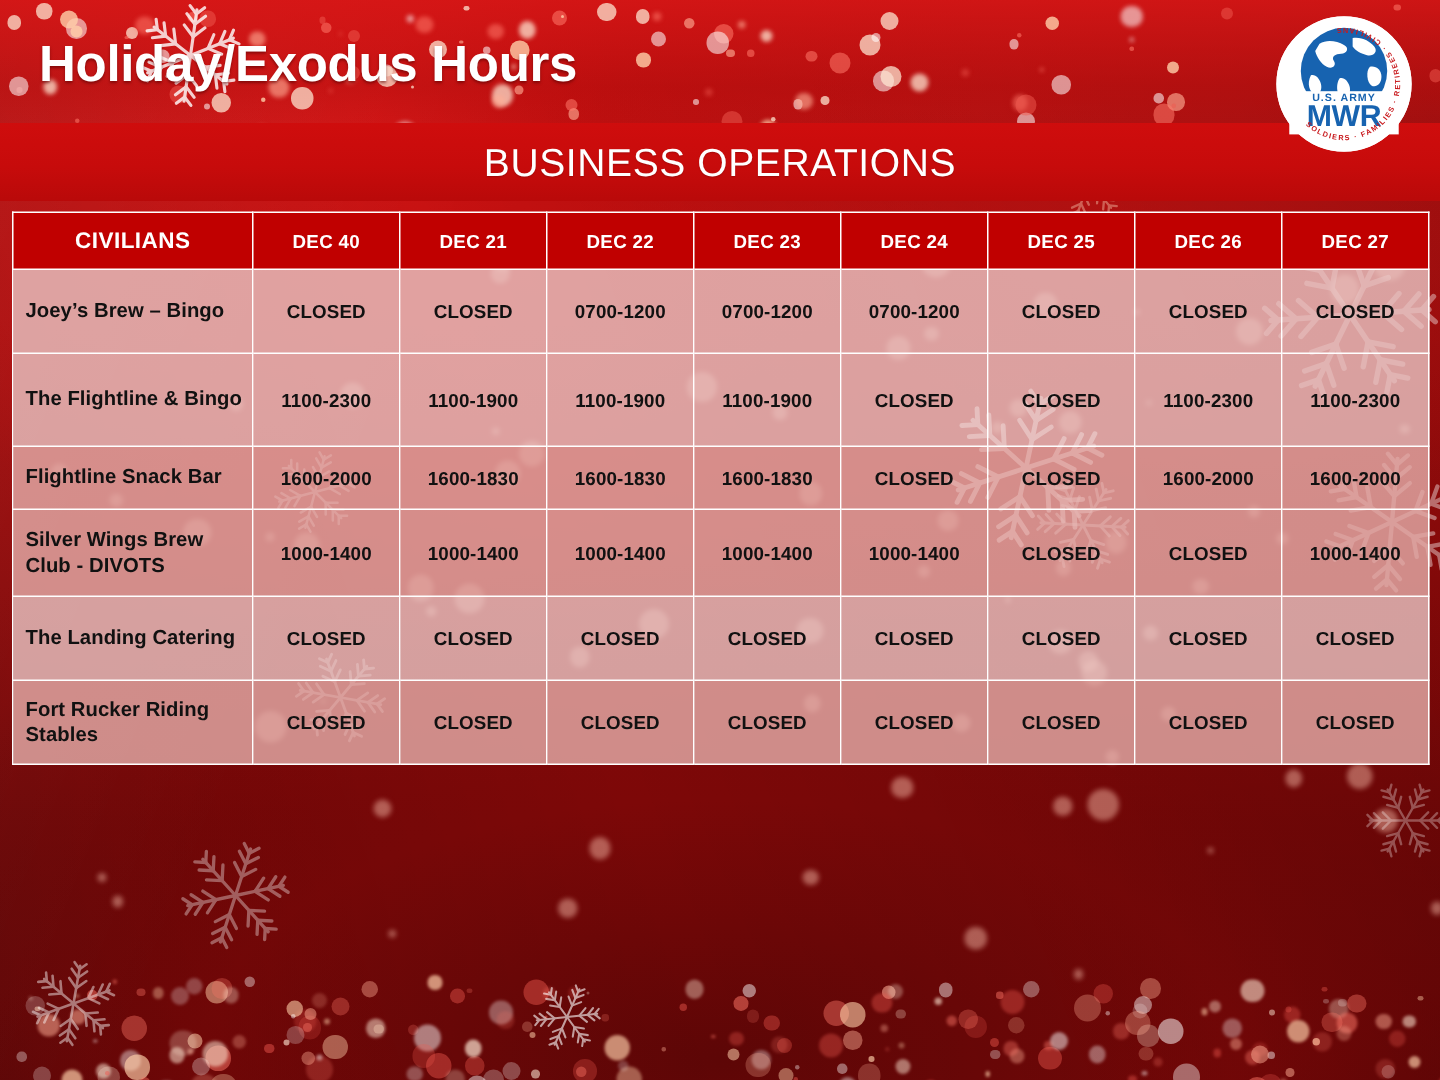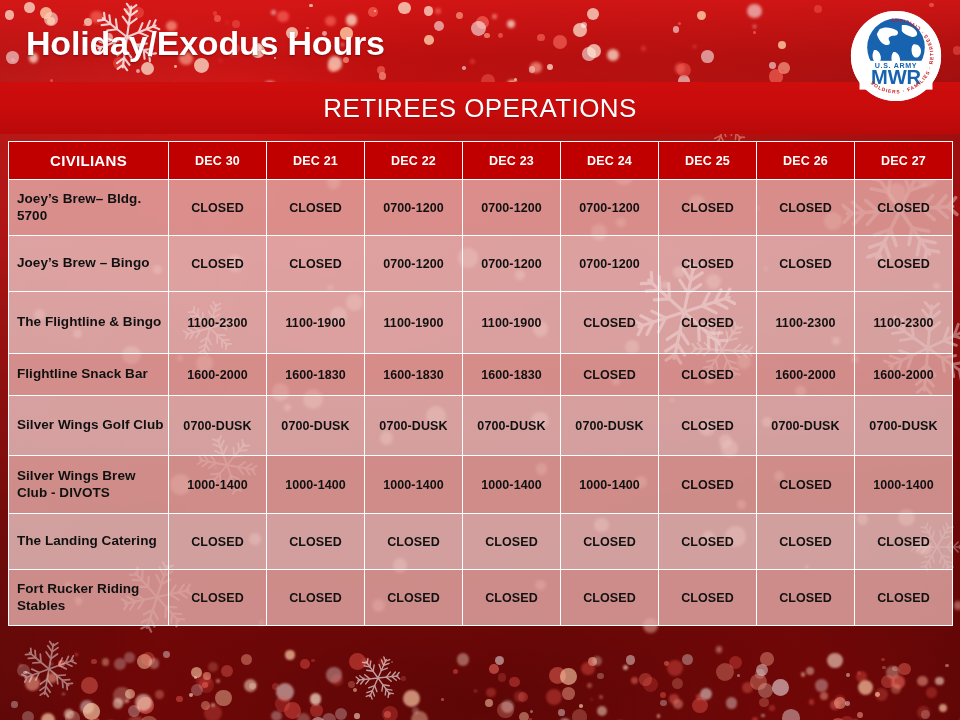--- a/index.html
+++ b/index.html
@@ -1243,21 +1243,21 @@
             <line x1="50" y1="20" x2="41" y2="11"></line>
             <line x1="50" y1="20" x2="59" y2="11"></line>
             <line x1="50" y1="10" x2="43" y2="3"></line>
             <line x1="50" y1="10" x2="57" y2="3"></line>
           </g>
         </g>
       </svg>
     </div>
 
   <div class="subtitle-band">
-    <span class="subtitle-text">RETIREES OPERATIONS</span>
+    <span class="subtitle-text">BUSINESS OPERATIONS</span>
   </div>
 
   <div class="slide-title">Holiday/Exodus Hours</div>
 
   <div class="logo">
     <svg viewBox="0 0 100 100" width="96" height="96" aria-hidden="true">
       <defs>
         <path id="ringPath" d="M 50,50 m -39,0 a 39,39 0 1,0 78,0 a 39,39 0 1,0 -78,0"></path>
       </defs>
       <circle cx="50" cy="50" r="47" fill="#ffffff"></circle>
@@ -1292,42 +1292,31 @@
           <col class="c-day">
         <col class="c-day">
           <col class="c-day">
           <col class="c-day">
           <col class="c-day">
           <col class="c-day">
       </colgroup>
       <thead>
         <tr>
           <th class="svc-head">CIVILIANS</th>
-          <th>DEC 30</th>
+          <th>DEC 40</th>
           <th>DEC 21</th>
           <th>DEC 22</th>
           <th>DEC 23</th>
           <th>DEC 24</th>
           <th>DEC 25</th>
           <th>DEC 26</th>
           <th>DEC 27</th>
         </tr>
       </thead>
       <tbody id="table-body">
-          <tr class="band-a" style="height: 56px;">
-            <td class="svc">Joey’s Brew– Bldg. 5700</td>
-            <td>CLOSED</td>
-            <td>CLOSED</td>
-            <td>0700-1200</td>
-            <td>0700-1200</td>
-            <td>0700-1200</td>
-            <td>CLOSED</td>
-            <td>CLOSED</td>
-            <td>CLOSED</td>
-          </tr>
           <tr class="band-b" style="height: 56px;">
             <td class="svc">Joey’s Brew – Bingo</td>
             <td>CLOSED</td>
             <td>CLOSED</td>
             <td>0700-1200</td>
             <td>0700-1200</td>
             <td>0700-1200</td>
             <td>CLOSED</td>
             <td>CLOSED</td>
             <td>CLOSED</td>
@@ -1347,31 +1336,20 @@
             <td class="svc">Flightline Snack Bar</td>
             <td>1600-2000</td>
             <td>1600-1830</td>
             <td>1600-1830</td>
             <td>1600-1830</td>
             <td>CLOSED</td>
             <td>CLOSED</td>
             <td>1600-2000</td>
             <td>1600-2000</td>
           </tr>
-          <tr class="band-b" style="height: 60px;">
-            <td class="svc">Silver Wings Golf Club</td>
-            <td>0700-DUSK</td>
-            <td>0700-DUSK</td>
-            <td>0700-DUSK</td>
-            <td>0700-DUSK</td>
-            <td>0700-DUSK</td>
-            <td>CLOSED</td>
-            <td>0700-DUSK</td>
-            <td>0700-DUSK</td>
-          </tr>
           <tr class="band-a" style="height: 58px;">
             <td class="svc">Silver Wings Brew Club - DIVOTS</td>
             <td>1000-1400</td>
             <td>1000-1400</td>
             <td>1000-1400</td>
             <td>1000-1400</td>
             <td>1000-1400</td>
             <td>CLOSED</td>
             <td>CLOSED</td>
             <td>1000-1400</td>

